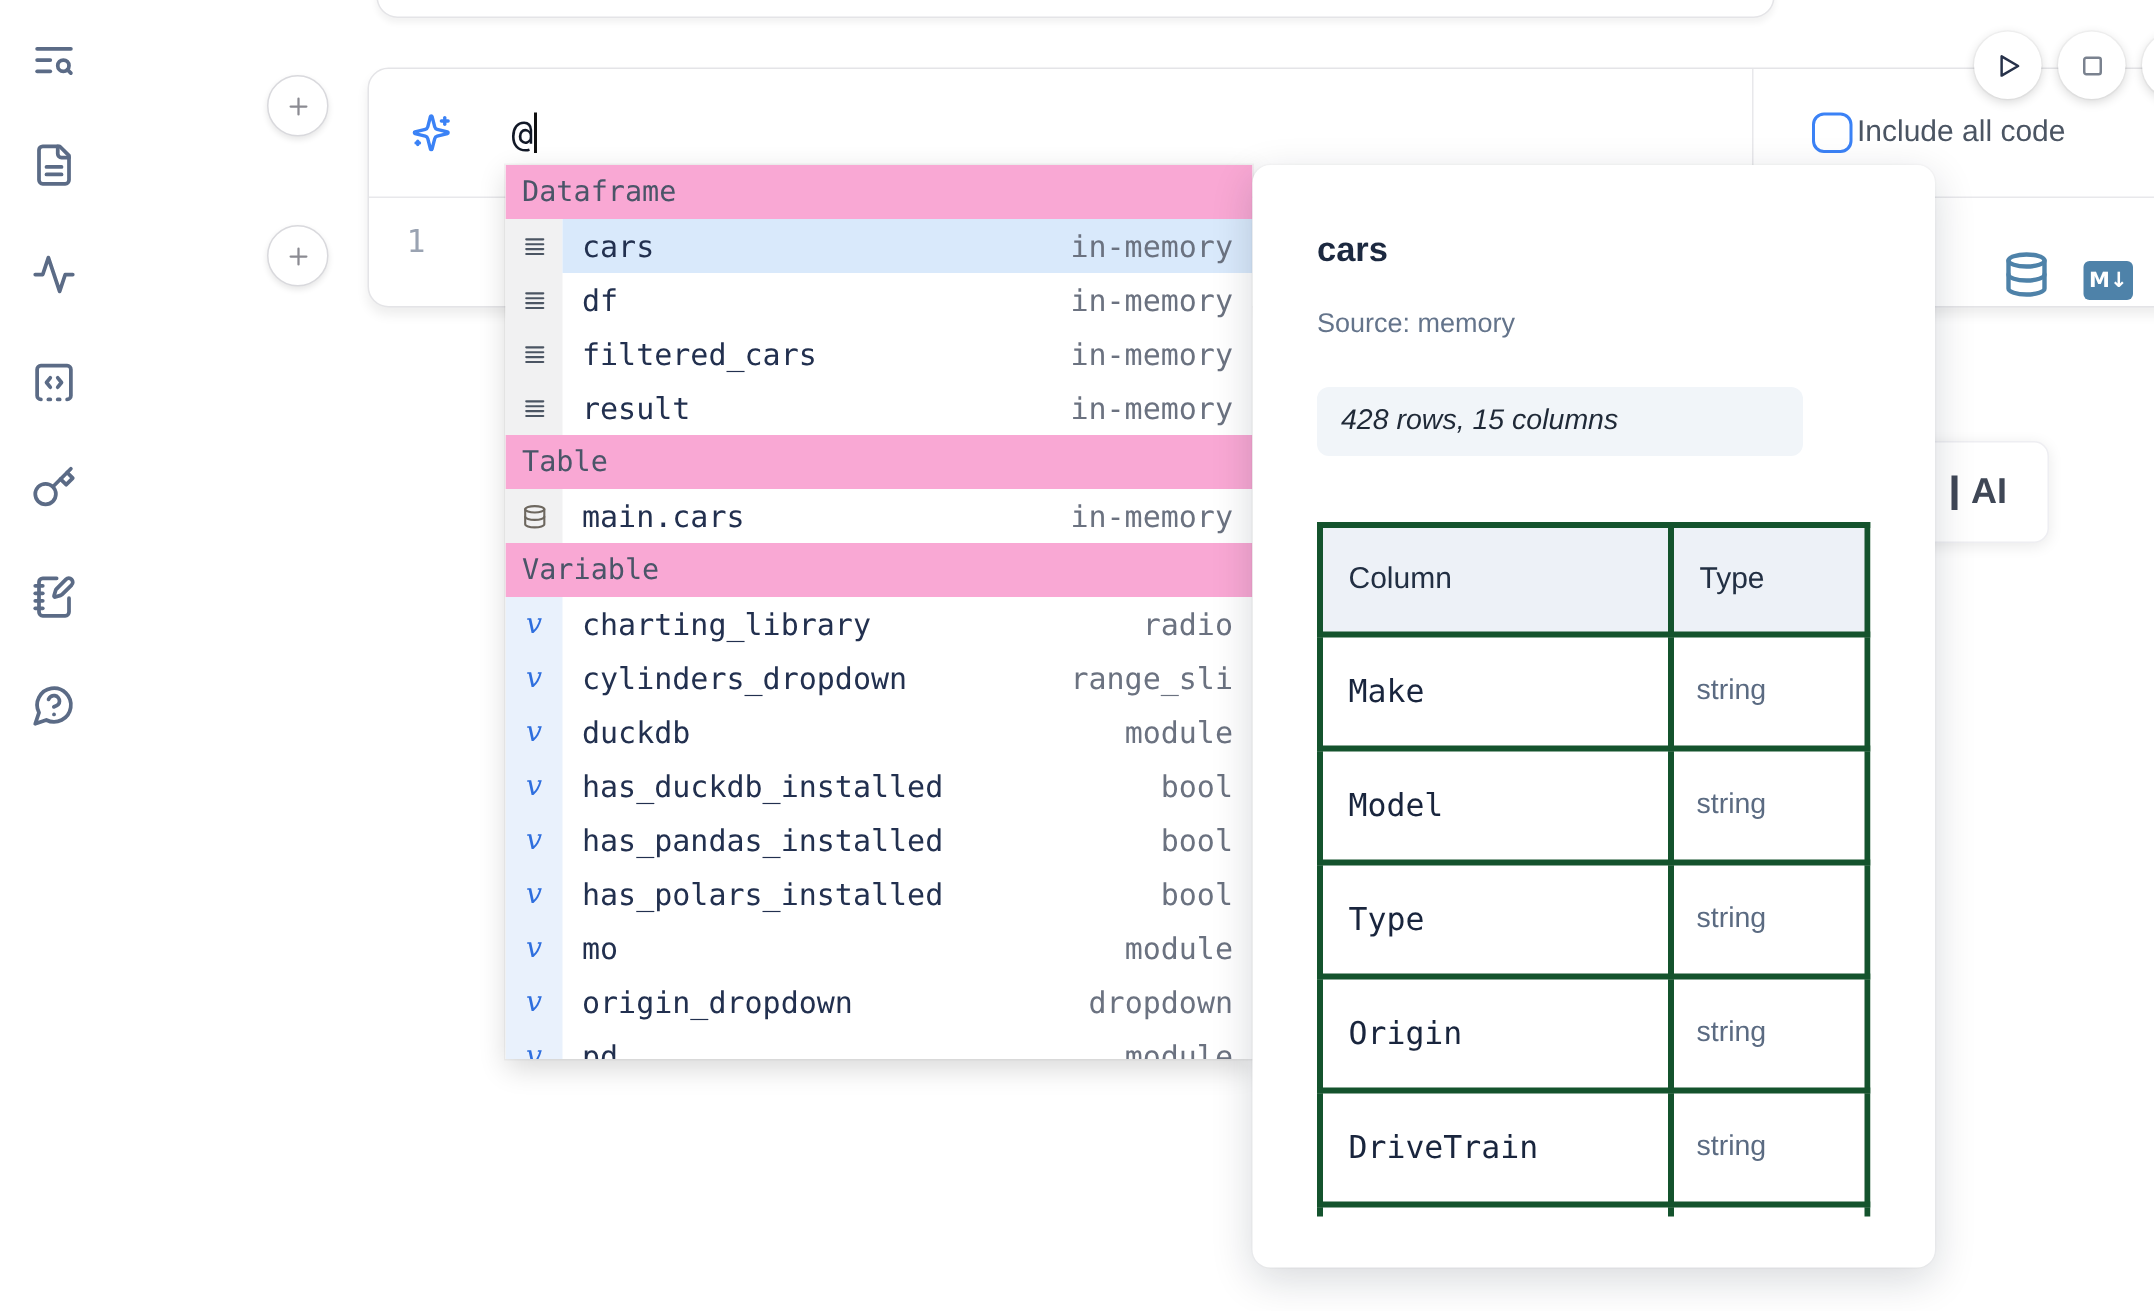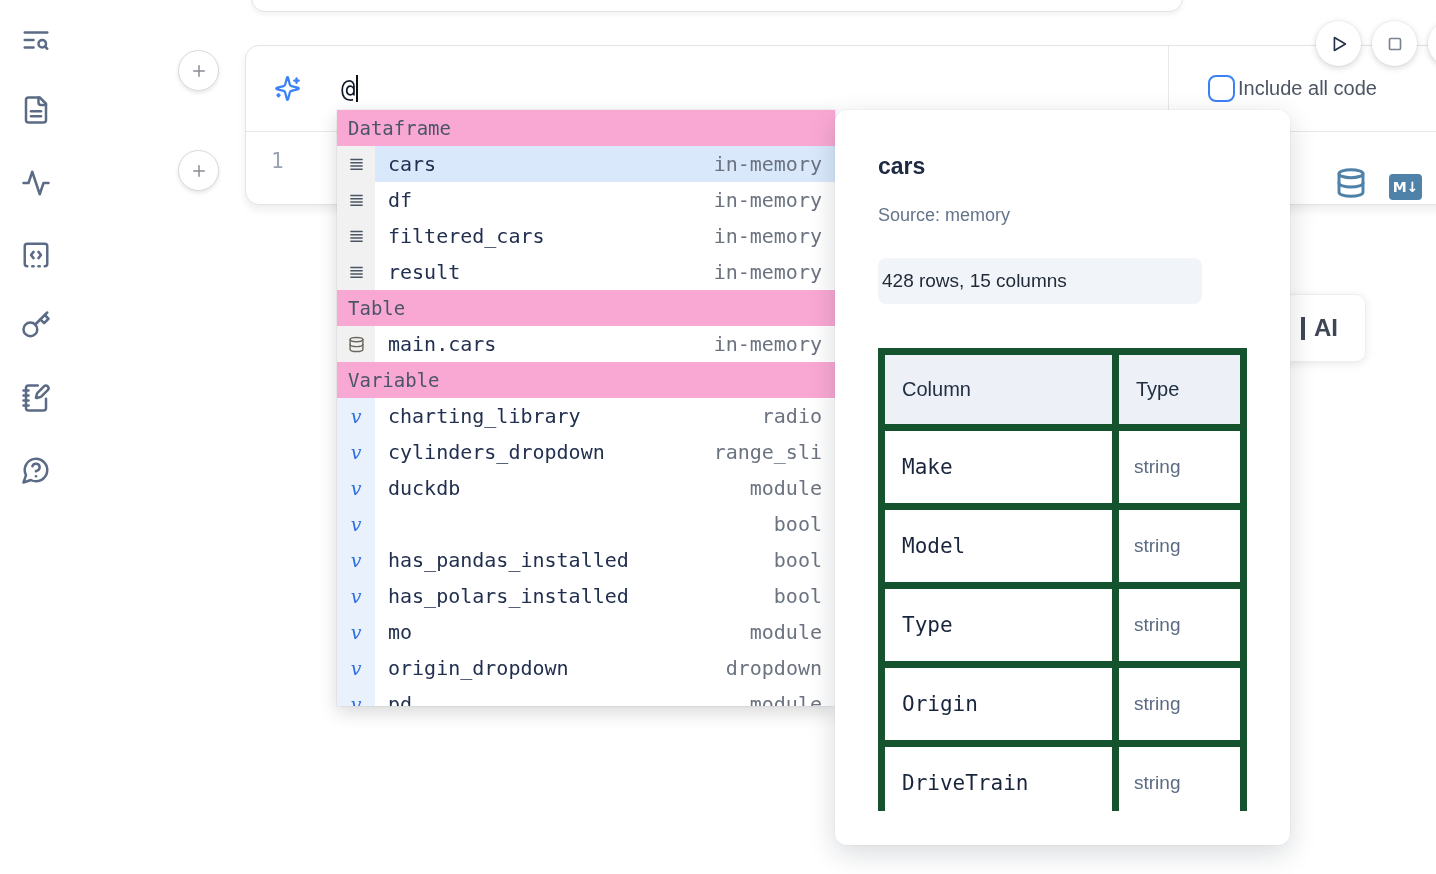--- a/index.html
+++ b/index.html
@@ -89,25 +89,25 @@
 
   
   #panel { position:absolute; left:835px; top:110px; width:455px; height:735px;
     background:#fff; border-radius:12px; z-index:20;
     box-shadow:0 8px 28px rgba(15,23,42,0.16), 0 0 0 1px rgba(0,0,0,0.02); }
   .pv-title { position:absolute; left:43px; top:43px; font-size:23px; font-weight:bold;
     color:#1c2940; }
   .pv-source { position:absolute; left:43px; top:95px; font-size:18px; color:#64748b; }
   .pv-badge { position:absolute; left:43px; top:148px; width:324px; height:46px;
     background:#f1f5f9; border-radius:8px; display:flex; align-items:center;
-    padding-left:4px; font-size:19px; color:#1f2937; }
+    padding-left:16px; font-size:19px; color:#1f2937;font-style:italic; }
   .pv-table-wrap { position:absolute; left:43px; top:238px; width:369px; height:463px;
     overflow:hidden; }
   table.pv { border-collapse:collapse; width:369px; }
-  table.pv th, table.pv td { border:7px solid #14532d; text-align:left; }
+  table.pv th, table.pv td { border:4px solid #14532d; text-align:left; }
   table.pv th { background:#edf1f7; font-weight:normal; font-size:20px; color:#222f43;
     padding:23px 17px; }
   td.cname { font-family:"DejaVu Sans Mono", monospace; font-size:21px; color:#19253d;
     padding:24px 17px; width:234px; }
   td.ctype { font-size:19px; color:#5b6b82; padding:24px 15px; }
   tr.partial-row td { height:45px; }
 </style>
 </head>
 <body>
 
@@ -370,20 +370,21 @@
       </div>
     </div>
 
     <div class="dd-entry item icon-var">
 
       <div class="dd-gutter">
 
         <span class="gl gl-var">v</span>
       </div>
       <div class="dd-main">
+        <span class="dd-name">has_duckdb_installed</span>
         <span class="dd-type">bool</span>
       </div>
     </div>
 
     <div class="dd-entry item icon-var">
 
       <div class="dd-gutter">
 
         <span class="gl gl-var">v</span>
       </div>

